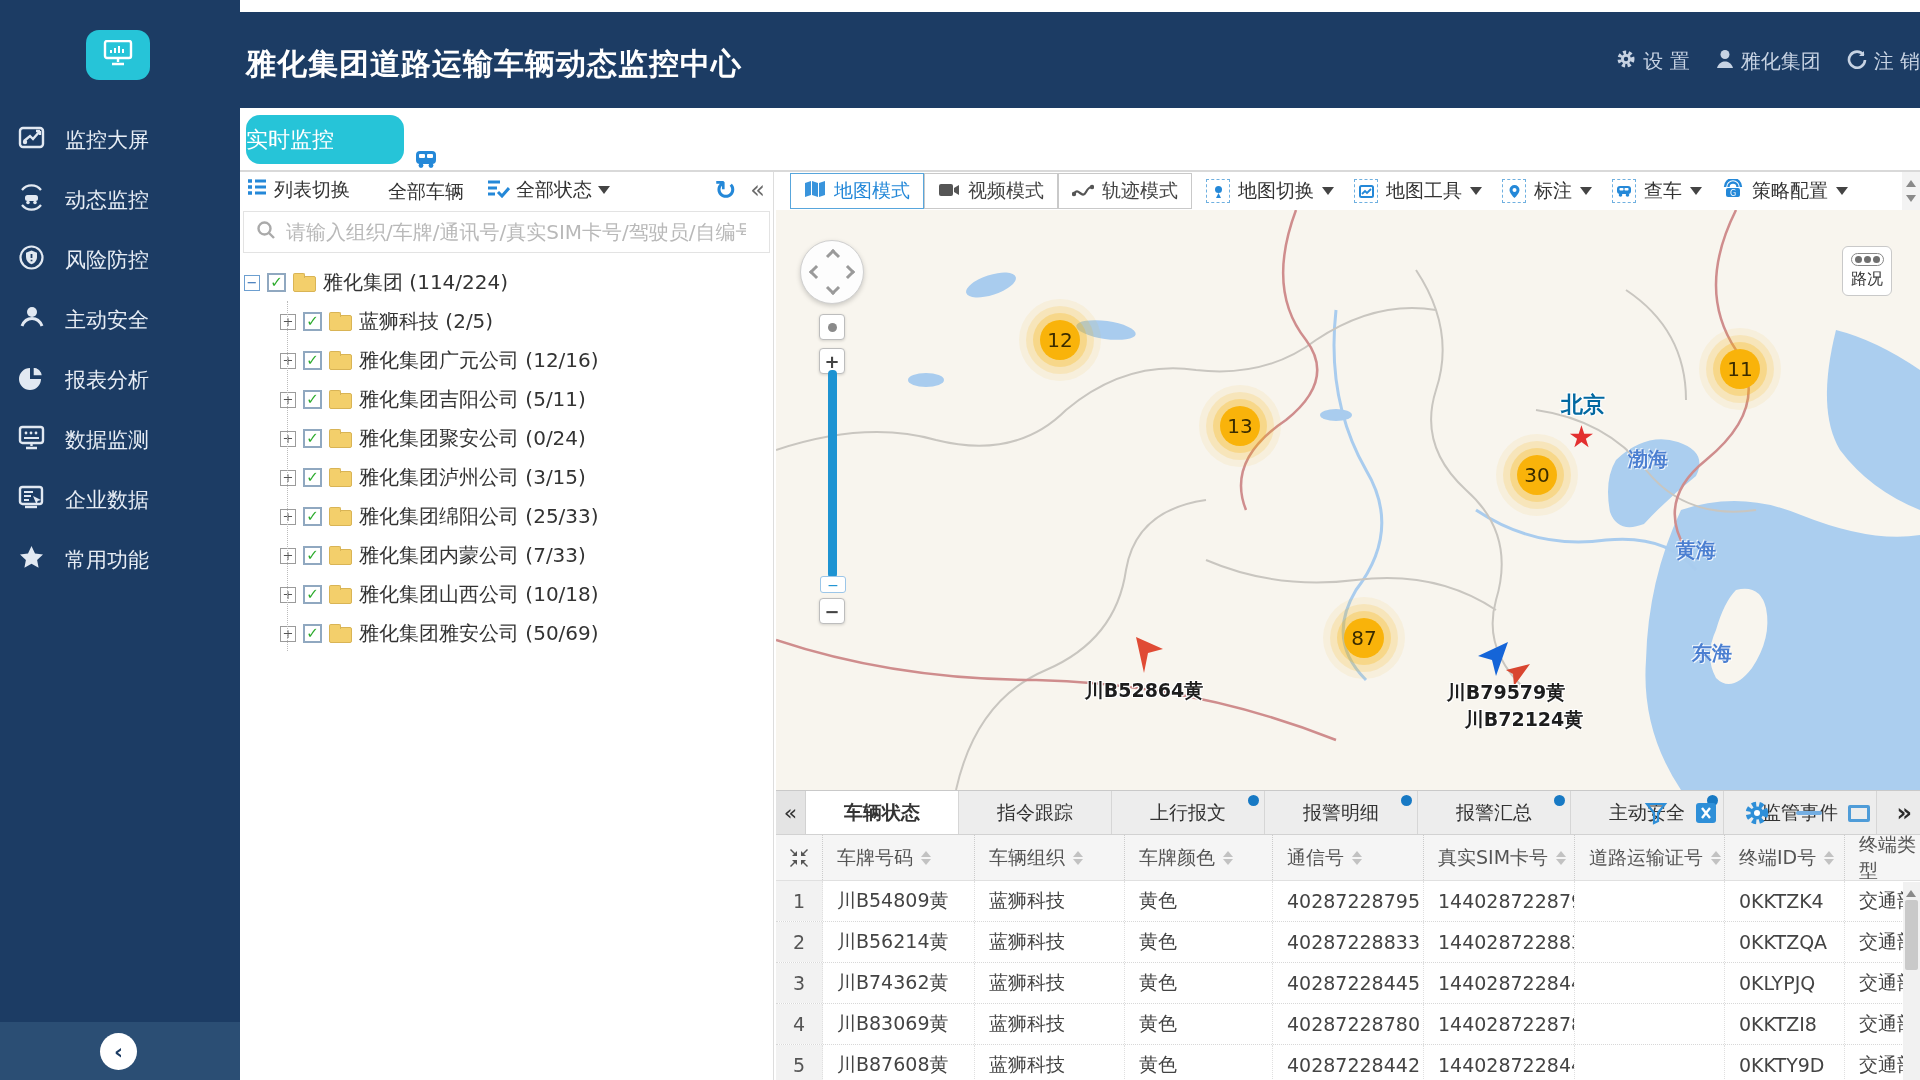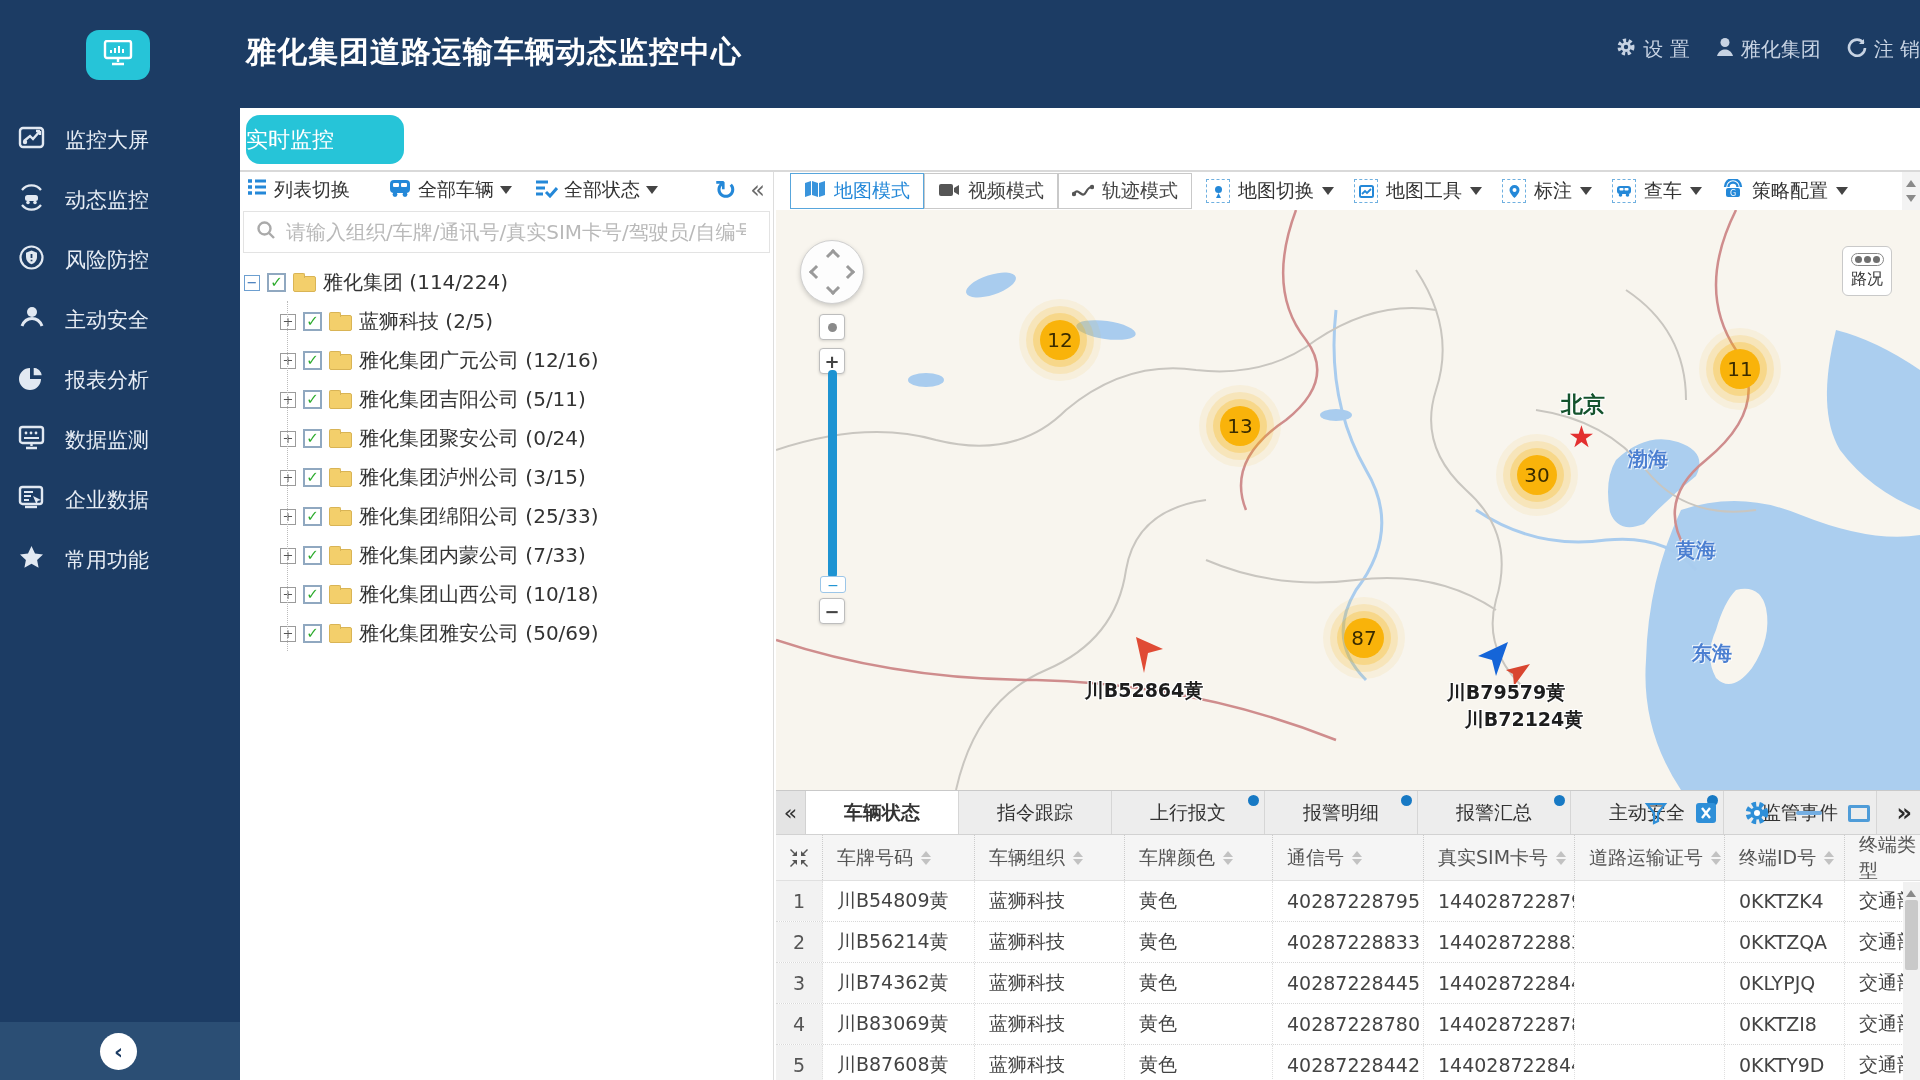--- a/index.html
+++ b/index.html
@@ -14,21 +14,21 @@
   .nav { position:absolute; left:0; top:110px; width:240px; }
   .nav-item { display:flex; align-items:center; gap:20px; height:60px; padding-left:18px;
               color:#e7edf5; font-size:21px; cursor:pointer; }
   .nav-item svg { flex:0 0 auto; }
   .sidebar-footer { position:absolute; left:0; bottom:0; width:240px; height:58px; background:#2b4e74; }
   .collapse-circle { position:absolute; left:100px; top:11px; width:37px; height:37px; border-radius:50%;
                      background:#fff; display:flex; align-items:center; justify-content:center;
                      color:#1c3c64; font-size:22px; font-weight:bold; cursor:pointer; }
 
   
-  .header { position:absolute; left:240px; top:0; width:1680px; height:136px; background:#1c3c64; }
+  .header { position:absolute; left:240px; top:12px; width:1680px; height:136px; background:#1c3c64; }
   .app-title { position:absolute; left:6px; top:32px; color:#fff; font-size:30px; font-weight:bold; letter-spacing:1px; }
   .header-right { position:absolute; right:0px; top:36px; display:flex; align-items:center; gap:10px;
                   color:#c7d3e3; font-size:20px; white-space:nowrap; }
   .header-action { display:flex; align-items:center; gap:7px; cursor:pointer; margin-right:16px; }
 
   
   .page-strip { position:absolute; left:240px; top:108px; width:1680px; height:64px; background:#fff;
                 border-bottom:2px solid #d9d9d9; }
   .live-tab { position:absolute; left:6px; top:7px; width:158px; height:49px; background:#26c4d8;
               border-radius:14px; color:#fff; font-size:22px; display:flex; align-items:center;
@@ -71,21 +71,21 @@
   .tb-scroll { position:absolute; right:0; top:0; width:18px; height:38px; background:#f3f3f3;
                display:flex; flex-direction:column; align-items:center; justify-content:space-between; padding:3px 0; }
   .tb-scroll .up { width:0;height:0;border:5px solid transparent;border-bottom:7px solid #8a8a8a; cursor:pointer;}
   .tb-scroll .dn { width:0;height:0;border:5px solid transparent;border-top:7px solid #8a8a8a; cursor:pointer;}
 
   .map-canvas { position:absolute; left:0; top:38px; width:1144px; height:580px; background:#f8f5ee; overflow:hidden; }
   .cluster { position:absolute; width:40px; height:40px; border-radius:50%; background:#f9b30a;
              color:#3a2c00; font-size:20px; display:flex; align-items:center; justify-content:center;
              box-shadow:0 0 0 7px rgba(248,180,10,.28), 0 0 0 14px rgba(248,180,10,.16), 0 0 0 21px rgba(248,180,10,.08);
              cursor:pointer; }
-  .map-label { position:absolute; font-size:20px; font-weight:bold; color:#14532d;
+  .map-label { position:absolute; font-size:20px; font-weight:bold; color:#0369a1;
                text-shadow:-1px -1px 0 #fff,1px -1px 0 #fff,-1px 1px 0 #fff,1px 1px 0 #fff; }
   .sea-label { position:absolute; font-size:20px; color:#4b7fd1; font-weight:bold;
                text-shadow:-1px -1px 0 rgba(255,255,255,.8),1px 1px 0 rgba(255,255,255,.8); }
   .plate-label { position:absolute; font-size:19px; font-weight:bold; color:#1d1d1d; transform:translateX(-50%);
                  text-shadow:-1px -1px 0 #fff,1px -1px 0 #fff,-1px 1px 0 #fff,1px 1px 0 #fff; white-space:nowrap; }
   .star { position:absolute; color:#e32f2f; font-size:30px; line-height:30px; }
 
   .pan-ctrl { position:absolute; left:24px; top:30px; width:64px; height:64px; border-radius:50%;
               background:#fdfdfd; border:1px solid #d0d0d0; box-shadow:0 2px 5px rgba(0,0,0,.18); cursor:pointer; }
   .chev { position:absolute; width:10px; height:10px; border-left:3px solid #9a9a9a; border-top:3px solid #9a9a9a; }
@@ -262,21 +262,21 @@
 
   <div class="tree-panel">
     <div class="tree-toolbar">
       <div class="tt-item">
         <span><svg width="22" height="20" viewBox="0 0 22 20">
               <path d="M2 3 h4 M2 9 h4 M2 15 h4" stroke="#2488d8" stroke-width="3.4"></path>
               <path d="M9 3 h11 M9 9 h11 M9 15 h11" stroke="#2488d8" stroke-width="3"></path>
             </svg></span>
         <span>列表切换</span>
       </div>
-      <div class="tt-item" style="margin-left:38px;">
+      <div class="tt-item" style="margin-left:38px;flex-direction:column;">
         <span><svg width="24" height="20" viewBox="0 0 24 20">
               <rect x="2" y="2" width="20" height="13" rx="4" fill="#2488d8"></rect>
               <rect x="5" y="5" width="6" height="4" rx="1" fill="#fff"></rect>
               <rect x="13" y="5" width="6" height="4" rx="1" fill="#fff"></rect>
               <circle cx="7" cy="16.5" r="2.4" fill="#2488d8"></circle>
               <circle cx="17" cy="16.5" r="2.4" fill="#2488d8"></circle>
             </svg></span>
         <span>全部车辆</span>
         <span class="caret-down"></span>
       </div>

